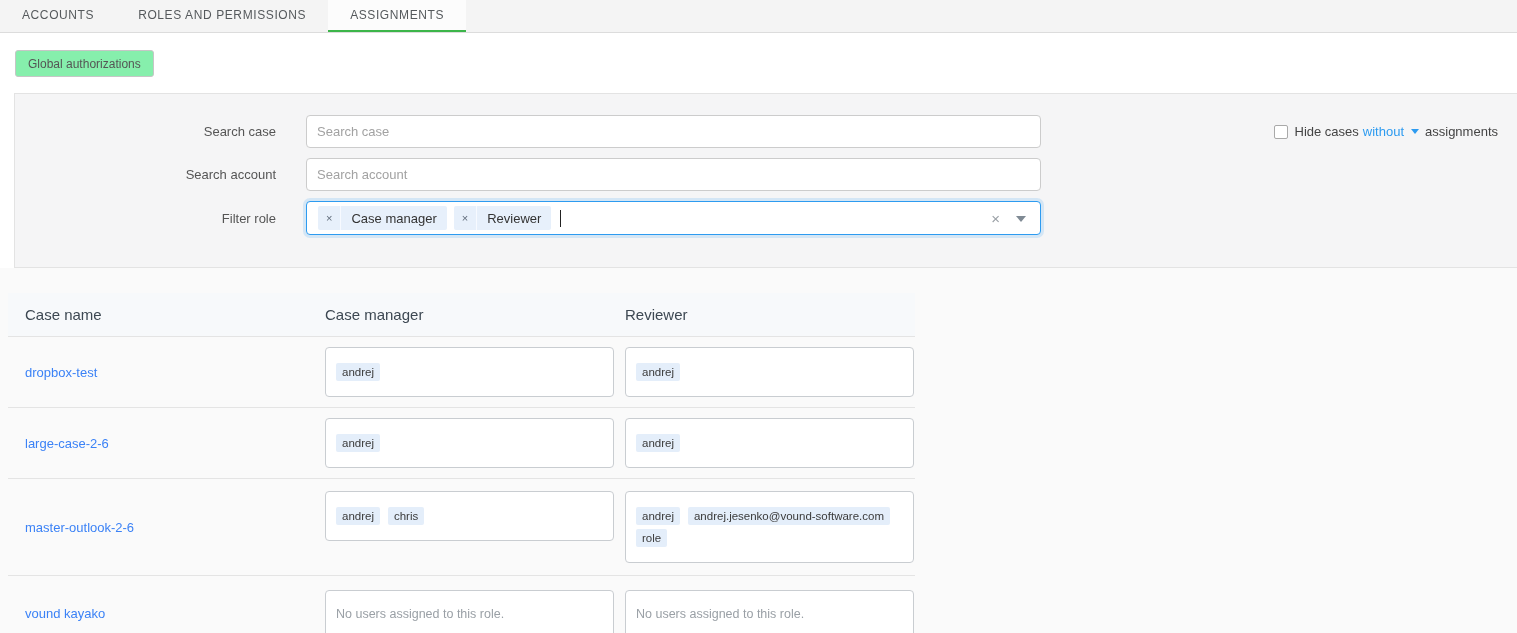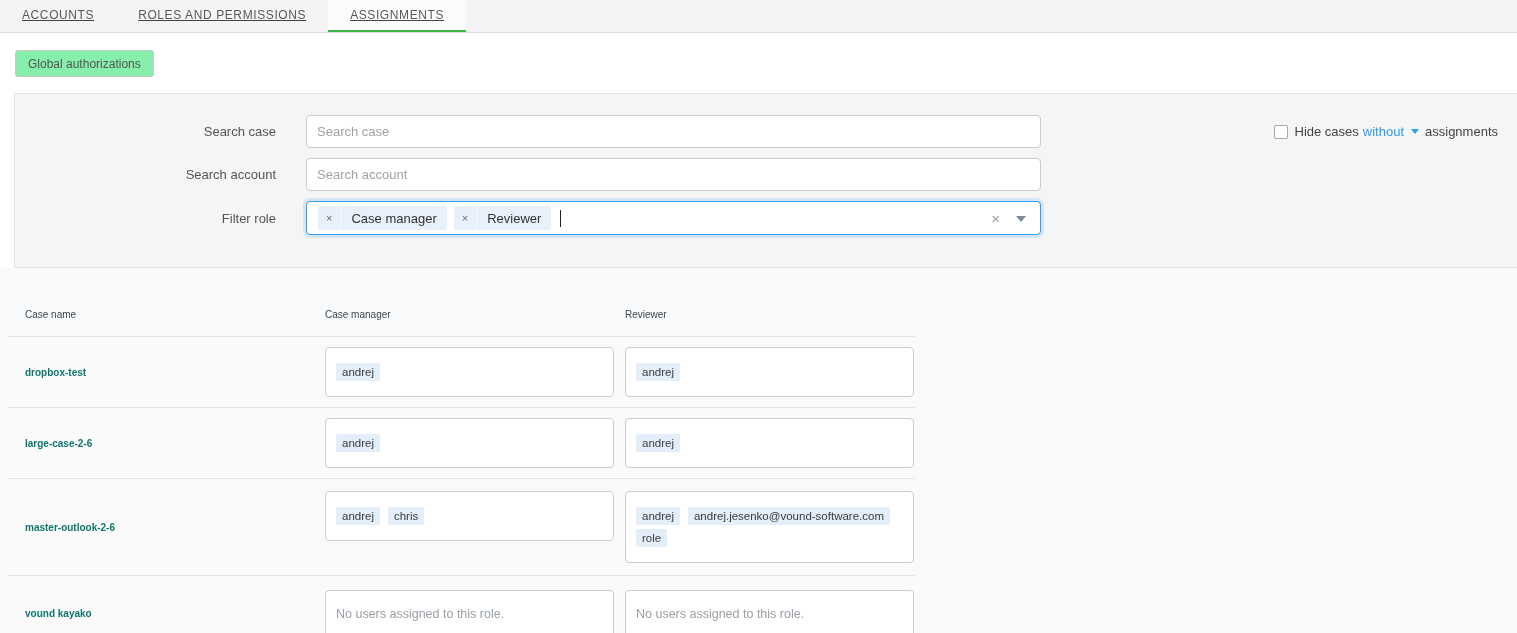--- a/index.html
+++ b/index.html
@@ -1,20 +1,20 @@
 <!DOCTYPE html>
 <html><head>
 <meta charset="utf-8">
 <style>
   * { margin:0; padding:0; box-sizing:border-box; }
   html,body { width:1517px; height:633px; overflow:hidden; }
   body { font-family:"Liberation Sans", sans-serif; background:#ffffff; color:#444; }
 
   
-  .tabbar { height:33px; background:#f4f4f4; border-bottom:1px solid #dcdcdc; display:flex; align-items:stretch;text-decoration:underline; }
+  .tabbar { height:33px; background:#f4f4f4; border-bottom:1px solid #dcdcdc; display:flex; align-items:stretch; }
   .tab { display:flex; align-items:center; padding:0 22px; font-size:12px; letter-spacing:.6px;
          color:#55595c; cursor:pointer; border-bottom:2px solid transparent; }
   .tab.active { background:#fcfcfc; border-bottom:2px solid #3cb54a; }
 
   
   .top-area { background:#fff; }
   .btn-global { margin:17px 0 0 15px; height:27px; padding:0 12px; background:#86efac;
                 border:1px solid #c6c6c6; border-radius:3px; font-size:12px; color:#555;
                 font-family:"Liberation Sans", sans-serif; cursor:pointer; }
 
@@ -49,29 +49,29 @@
   .link-blue { color:#2d9bf0; margin:0 4px; cursor:pointer; }
   .blue-caret { display:inline-block; width:0; height:0; border-left:4px solid transparent;
                 border-right:4px solid transparent; border-top:5px solid #2d9bf0;
                 margin:0 6px 1px 3px; vertical-align:middle; }
 
   
   .main { background:#fafafa; height:365px; padding-top:25px; }
   .table { margin-left:8px; width:907px; }
   .thead { display:flex; align-items:center; height:44px; background:#f7f9fb;
            border-bottom:1px solid #e4e4e4; }
-  .th { font-size:10px; color:#3d4852; font-weight:500; }
+  .th { font-size:15px; color:#3d4852; font-weight:500; }
   .col-name { width:317px; padding-left:17px; }
   .col-cm { width:300px; }
   .col-rv { width:289px; }
   .trow { display:flex; align-items:center; border-bottom:1px solid #e4e4e4; padding:10px 0; }
   .trow.tall { padding:12px 0; align-items:flex-start; }
   .trow.tall .cell-name { align-self:center; }
   .trow.last { padding:14px 0; }
-  .cell-name { width:317px; padding-left:17px; font-size:10px; color:#0f766e;font-weight:bold; }
+  .cell-name { width:317px; padding-left:17px; font-size:13px; color:#3b82f6; }
   .cell-cm { width:300px; }
   .cell-rv { width:289px; }
   .assign-box { width:289px; min-height:47px; background:#fff; border:1px solid #c9cdd1; border-radius:4px;
                 padding:15px 10px; display:flex; flex-wrap:wrap; gap:4px 8px; align-content:center;
                 align-items:center; cursor:text; }
   .chip { background:#e4eefa; color:#3b3b3b; font-size:11.5px; padding:3px 6px; border-radius:2px;
           white-space:nowrap; cursor:pointer; }
   .empty-text { color:#9aa0a6; font-size:12.5px; }
 </style>
 </head>

